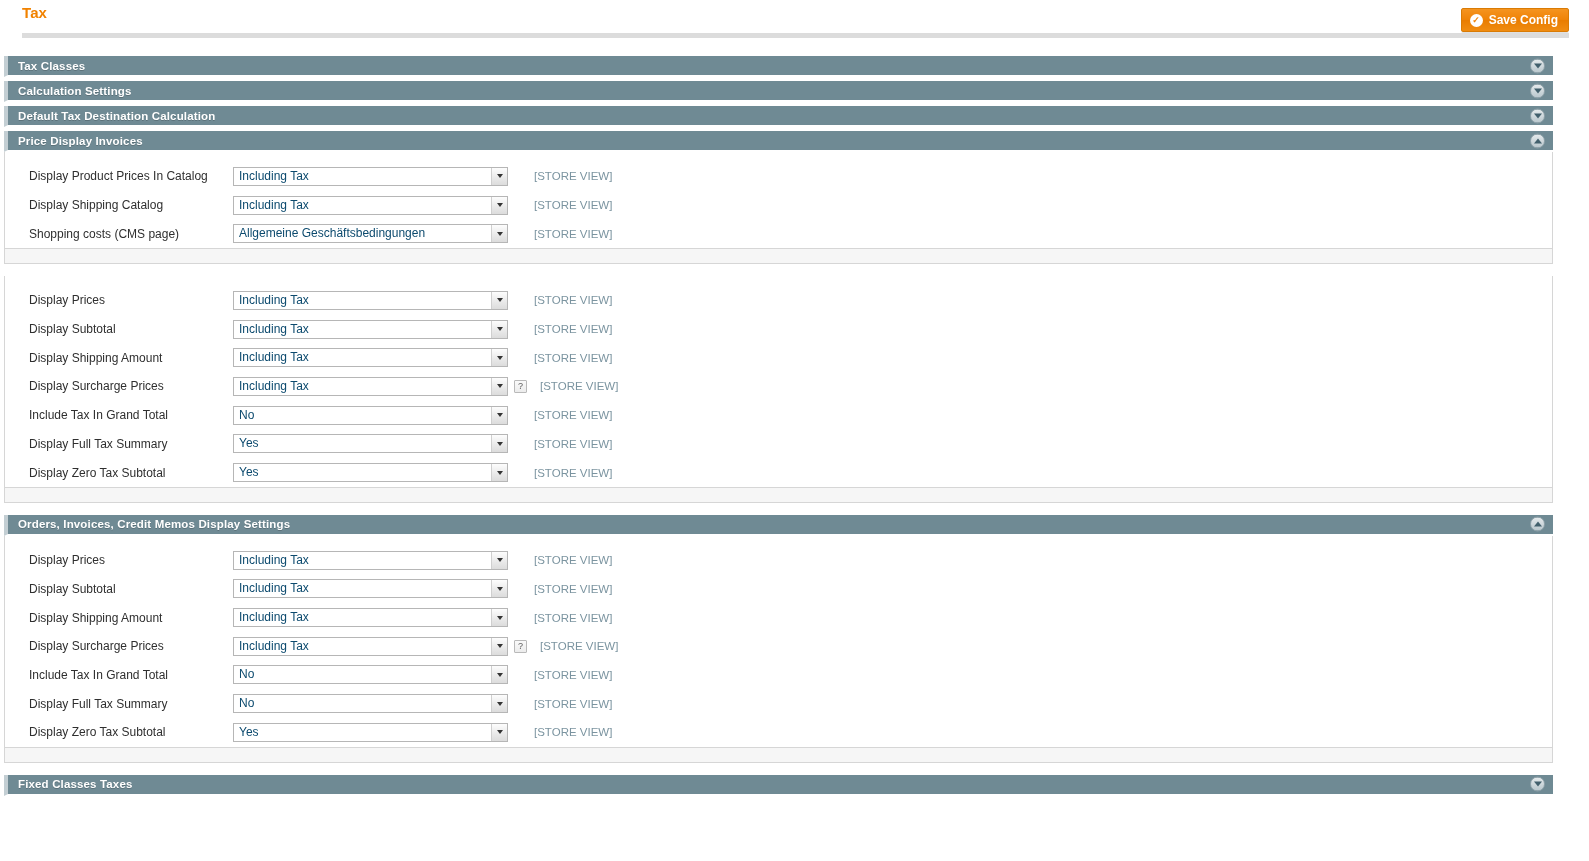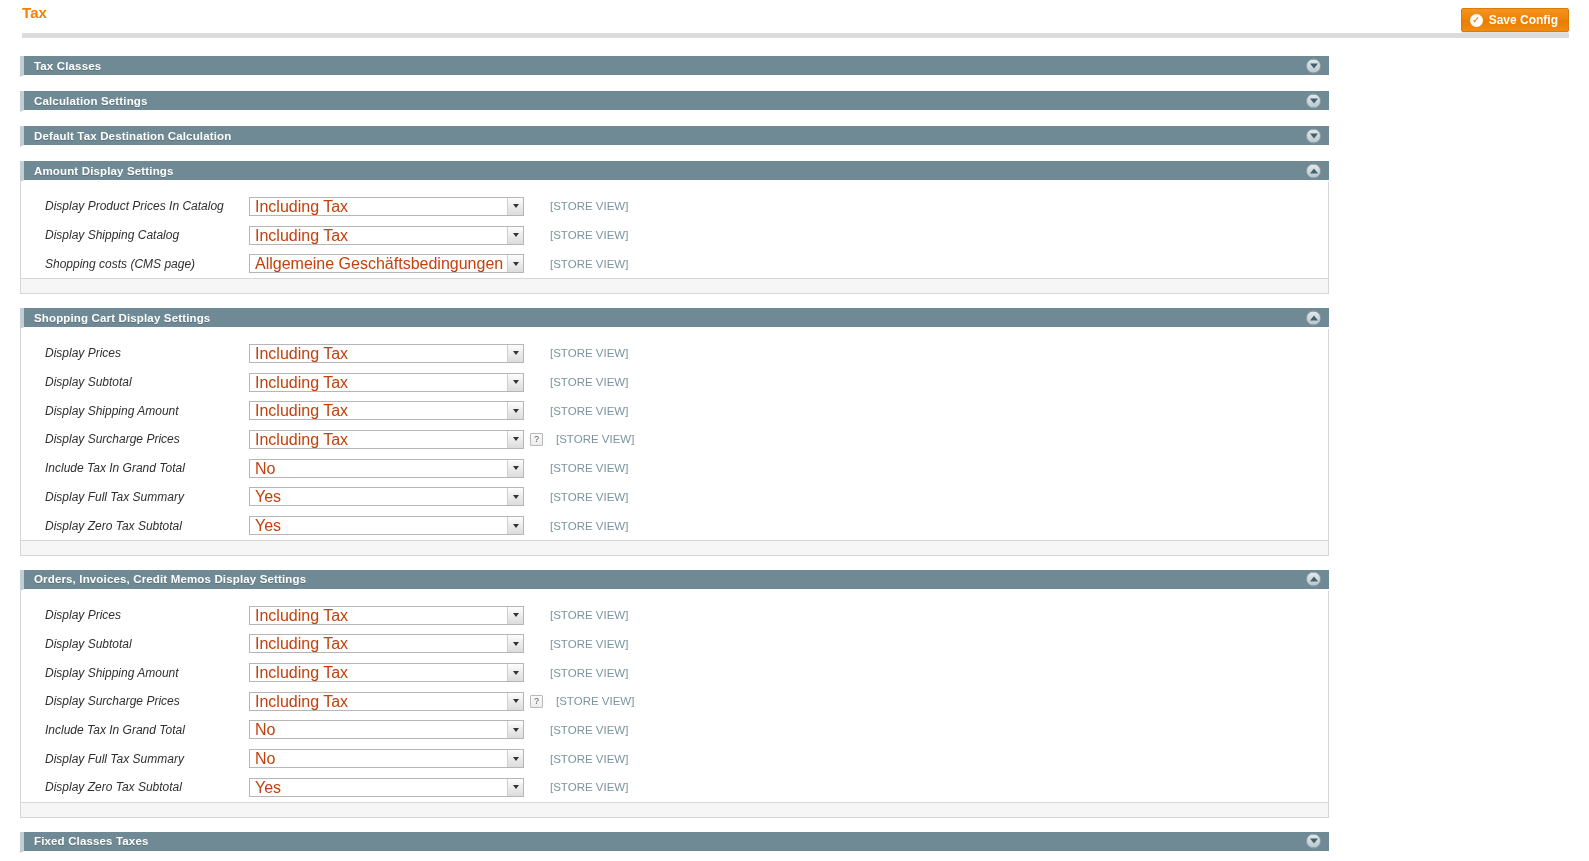--- a/index.html
+++ b/index.html
@@ -72,29 +72,29 @@
     left: 22px;
     right: 20px;
     top: 33px;
     height: 5px;
     background: #dcdcdc;
   }
 
   
   .accordion {
     position: absolute;
-    left: 20px;
+    left: 4px;
     top: 56px;
-    width: 1309px;
+    width: 1549px;
   }
 
   .section {
     margin: 0;
   }
-  .section + .section { margin-top: 14px; }
+  .section + .section { margin-top: 4px; }
 
   .sec-header {
     position: relative;
     height: 21px;
     background: #6f8a94;
     border-left: 4px solid #c3ced3;
     box-sizing: border-box;
     display: flex;
     align-items: center;
     padding-left: 10px;
@@ -156,21 +156,20 @@
     align-items: center;
     height: 28.7px;
     padding-left: 24px;
   }
   .field-label {
     width: 204px;
     flex: 0 0 204px;
     font-size: 12px;
     color: #2f2f2f;
     line-height: 14px;
-    font-style: italic;
   }
   .field-control {
     position: relative;
     display: flex;
     align-items: center;
   }
 
   
   .sel {
     position: relative;
@@ -179,22 +178,22 @@
     box-sizing: border-box;
     border: 1px solid #b6b6b6;
     background: #ffffff;
     display: flex;
     align-items: center;
     cursor: pointer;
   }
   .sel .sel-val {
     flex: 1 1 auto;
     padding-left: 5px;
-    font-size: 16px;
-    color: #c2410c;
+    font-size: 12px;
+    color: #0c4a6e;
     white-space: nowrap;
     overflow: hidden;
     text-overflow: ellipsis;
     line-height: 17px;
   }
   .sel .sel-arrow {
     flex: 0 0 auto;
     width: 15px;
     height: 17px;
     margin-right: 0px;
@@ -271,21 +270,21 @@
       <div class="section collapsed">
         <div class="sec-header">
           <span class="sec-title">Default Tax Destination Calculation</span>
           <span class="sec-toggle down">
             <span class="tri"></span>
           </span>
         </div>
       </div>
       <div class="section">
         <div class="sec-header">
-          <span class="sec-title">Amount Display Settings</span>
+          <span class="sec-title">Price Display Invoices</span>
           <span class="sec-toggle up">
             <span class="tri"></span>
           </span>
         </div>
         <div class="sec-body">
           <div class="field-row">
             <div class="field-label">Display Product Prices In Catalog</div>
             <div class="field-control">
               <div class="sel">
                 <span class="sel-val">Including Tax</span>
@@ -317,26 +316,20 @@
                   <span class="tri"></span>
                 </span>
               </div>
               <span class="scope-label">[STORE VIEW]</span>
             </div>
           </div>
         </div>
         <div class="sec-foot"></div>
       </div>
       <div class="section">
-        <div class="sec-header">
-          <span class="sec-title">Shopping Cart Display Settings</span>
-          <span class="sec-toggle up">
-            <span class="tri"></span>
-          </span>
-        </div>
         <div class="sec-body">
           <div class="field-row">
             <div class="field-label">Display Prices</div>
             <div class="field-control">
               <div class="sel">
                 <span class="sel-val">Including Tax</span>
                 <span class="sel-arrow">
                   <span class="tri"></span>
                 </span>
               </div>

